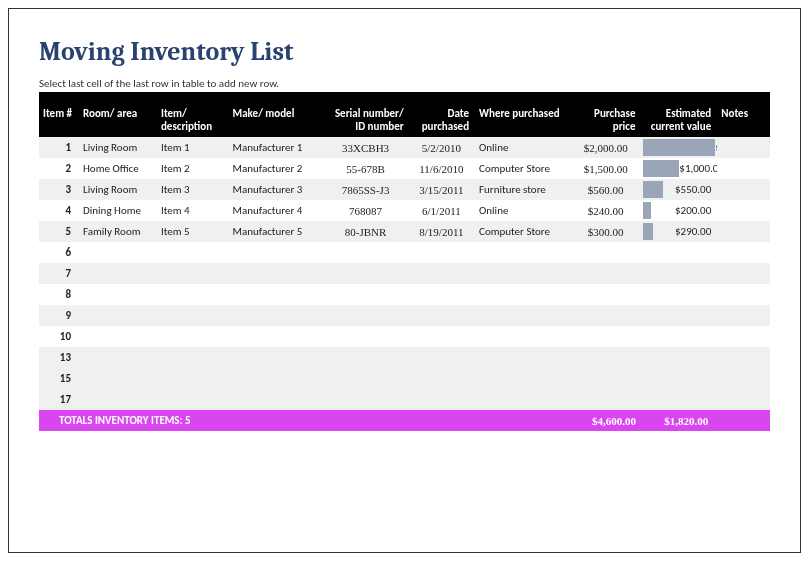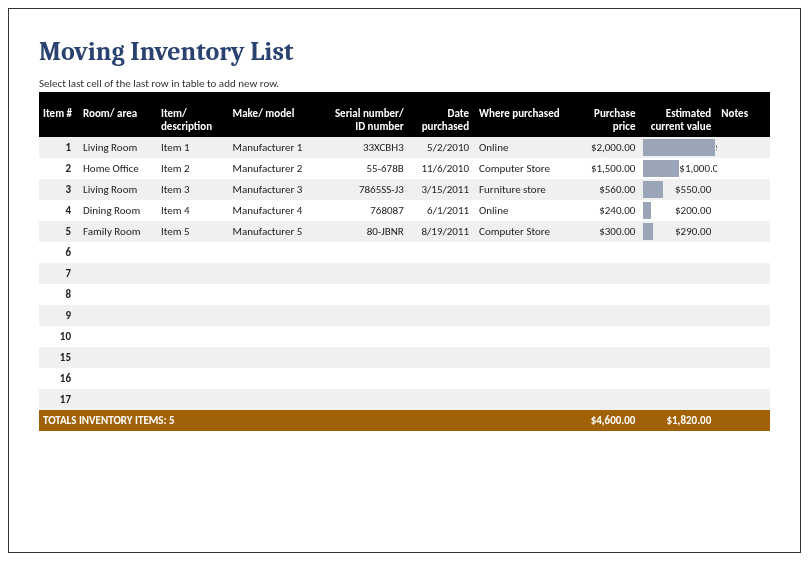--- a/index.html
+++ b/index.html
@@ -50,44 +50,44 @@
     padding: 3px 4px;
     height: 21px;
     color: #222;
     vertical-align: middle;
     white-space: nowrap;
     overflow: hidden;
   }
   tbody tr.odd td  { background: #f0f0f0; }
   tbody tr.even td { background: #ffffff; }
   .col-idx { text-align: right; font-weight: bold; padding-right: 8px; }
-  .col-right { text-align: right; padding-right: 6px; }
+  .col-right { text-align: center; padding-right: 6px; font-family: Liberation Serif, serif; }
   .ecv-cell { padding: 2px 2px; }
   .ecv-wrap {
     display: flex;
     align-items: center;
     height: 17px;
   }
   .ecv-bar {
     height: 17px;
     background: #9aa5b8;
     flex-shrink: 0;
   }
   .ecv-val {
     flex: 1;
     text-align: right;
     padding-right: 4px;
     font-size: 11px;
   }
   tfoot td {
-    background: #a16207;
+    background: #d946ef;
     color: #fff;
     font-weight: bold;
     font-size: 11px;
-    padding: 4px 4px;
+    padding: 4px 20px;
   }
   tfoot .col-right { padding-right: 6px; }
 </style>
 </head>
 <body>
 
 <div class="sheet">
   <div class="title">Moving Inventory List</div>
   <div class="hint">Select last cell of the last row in table to add new row.</div>
 
@@ -165,21 +165,21 @@
           <td class="ecv-cell">
             <div class="ecv-wrap">
               <div class="ecv-bar" style="width:27%"></div>
               <div class="ecv-val">$550.00</div>
             </div>
           </td>
           <td></td>
         </tr>
         <tr class="even">
           <td class="col-idx">4</td>
-          <td>Dining Room</td>
+          <td>Dining Home</td>
           <td>Item 4</td>
           <td>Manufacturer 4</td>
           <td class="col-right">768087</td>
           <td class="col-right">6/1/2011</td>
           <td>Online</td>
           <td class="col-right">$240.00</td>
           <td class="ecv-cell">
             <div class="ecv-wrap">
               <div class="ecv-bar" style="width:10%"></div>
               <div class="ecv-val">$200.00</div>
@@ -258,33 +258,33 @@
           <td></td>
           <td></td>
           <td></td>
           <td></td>
           <td></td>
           <td></td>
           <td></td>
           <td></td>
         </tr>
         <tr class="odd">
+          <td class="col-idx">13</td>
+          <td></td>
+          <td></td>
+          <td></td>
+          <td></td>
+          <td></td>
+          <td></td>
+          <td></td>
+          <td></td>
+          <td></td>
+        </tr>
+        <tr class="odd">
           <td class="col-idx">15</td>
-          <td></td>
-          <td></td>
-          <td></td>
-          <td></td>
-          <td></td>
-          <td></td>
-          <td></td>
-          <td></td>
-          <td></td>
-        </tr>
-        <tr class="even">
-          <td class="col-idx">16</td>
           <td></td>
           <td></td>
           <td></td>
           <td></td>
           <td></td>
           <td></td>
           <td></td>
           <td></td>
           <td></td>
         </tr>

